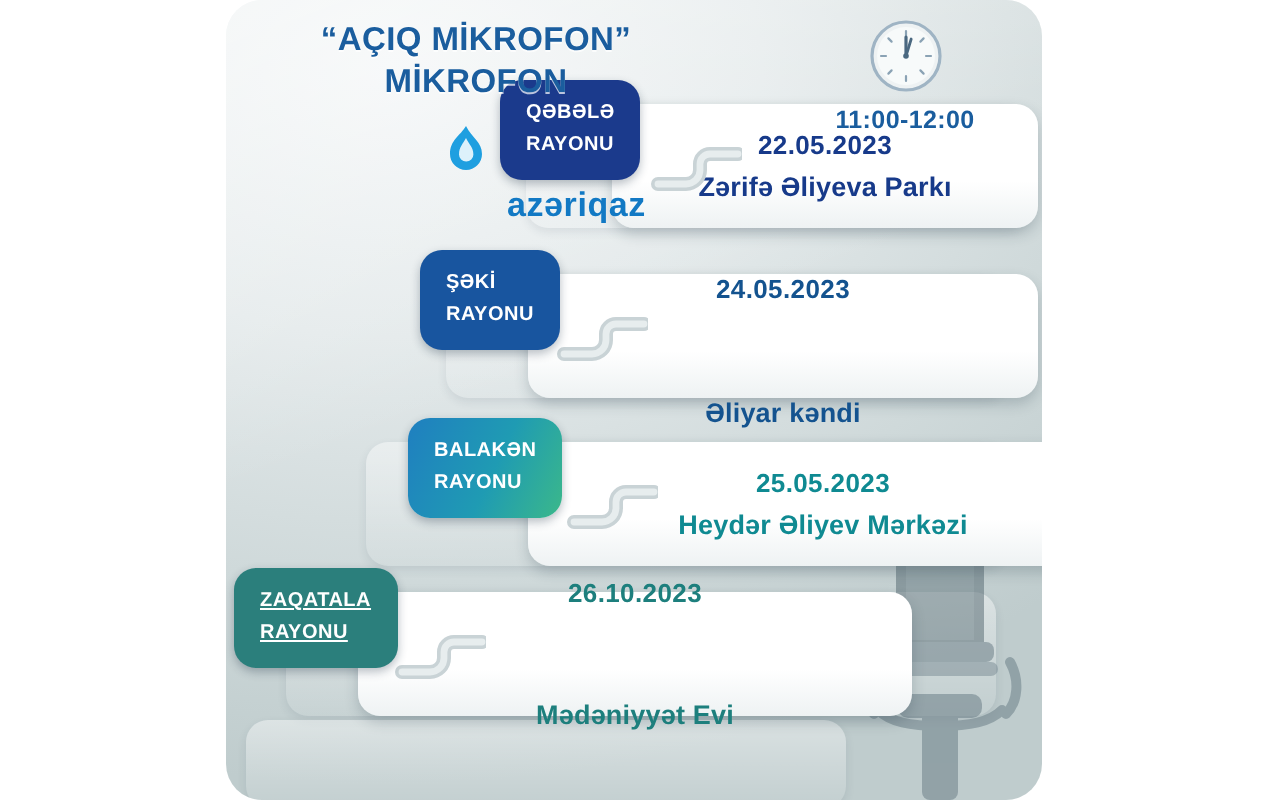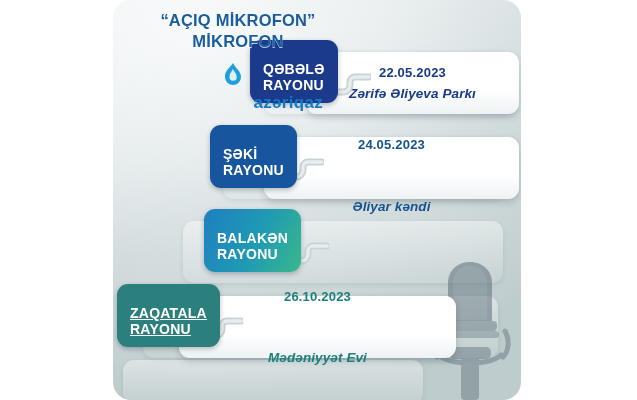--- a/index.html
+++ b/index.html
@@ -68,24 +68,24 @@
   .row{position:absolute;height:74px;}
   .row-0{left:0;  top:40px;  width:408px;}
   .row-1{left:0;  top:125px; width:408px;}
   .row-2{left:0;  top:209px; width:408px;margin-left:40px;}
   .row-3{left:0;  top:284px; width:408px;}
 
   
   .pill{
     position:absolute;top:0;
     border-radius:11px;
-    padding:22px 13px 10px 13px;
+    padding:9px 13px 10px 13px;
     color:#ffffff;
     font-weight:bold;
-    font-size:14px;
+    font-size:10px;
     line-height:15.5px;
     letter-spacing:.25px;
     box-shadow:0 2px 5px rgba(20,40,60,.30);
     z-index:5;
     white-space:nowrap;
   }
   .pill .pl2{display:block;}
 
   
   .card{
@@ -93,21 +93,21 @@
     top:12px;
     height:62px;
     background:linear-gradient(180deg,#ffffff 0%,#ffffff 62%,#eef2f3 100%);
     border-radius:11px;
     box-shadow:0 3px 7px rgba(30,55,70,.22);
     z-index:3;
     display:flex;flex-direction:column;
     align-items:center;justify-content:center;
   }
   .card .date{font-size:13px;font-weight:bold;letter-spacing:.2px;}
-  .card .venue{font-size:13.5px;font-weight:bold;margin-top:6px;letter-spacing:.1px;font-style:italic;}
+  .card .venue{font-size:13.5px;font-weight:bold;margin-top:6px;letter-spacing:.1px;}
 
   
   .plug{position:absolute;z-index:4;}
 
   
   .ghost{
     position:absolute;
     border-radius:11px;
     background:linear-gradient(180deg, rgba(255,255,255,.42), rgba(255,255,255,.05));
     box-shadow:0 2px 5px rgba(40,60,75,.10);
@@ -135,20 +135,40 @@
     </div>
 
     <div class="logo">
       <svg class="flame" width="26" height="28" viewBox="0 0 26 28">
         <path d="M13 1 C10 6, 5 8, 5 15 a8 8 0 0 0 16 0 C21 9, 16 7, 13 1 Z" fill="#1f9fe0"></path>
         <path d="M13 7 C11.5 10, 9.5 11.5, 9.5 15.2 a3.6 3.6 0 0 0 7.2 0 C16.7 11.6, 14.5 10.3, 13 7 Z" fill="#ffffff" opacity=".85"></path>
       </svg>
       <div class="logo-word">azəriqaz</div>
     </div>
 
+    <div class="clockwrap">
+      <svg class="clockface" width="40" height="40" viewBox="0 0 40 40">
+        <circle cx="20" cy="20" r="17" fill="#eef2f3" stroke="#9fb4c4" stroke-width="1.6"></circle>
+        <circle cx="20" cy="20" r="14.5" fill="#f7fafa"></circle>
+        <g stroke="#8aa2b4" stroke-width="1.1" stroke-linecap="round">
+          <line x1="20" y1="7.5" x2="20" y2="10"></line>
+          <line x1="20" y1="30" x2="20" y2="32.5"></line>
+          <line x1="7.5" y1="20" x2="10" y2="20"></line>
+          <line x1="30" y1="20" x2="32.5" y2="20"></line>
+          <line x1="11.2" y1="11.2" x2="12.8" y2="12.8"></line>
+          <line x1="27.2" y1="27.2" x2="28.8" y2="28.8"></line>
+          <line x1="28.8" y1="11.2" x2="27.2" y2="12.8"></line>
+          <line x1="12.8" y1="27.2" x2="11.2" y2="28.8"></line>
+        </g>
+        <line x1="20" y1="20" x2="20" y2="10.5" stroke="#4a6880" stroke-width="1.6" stroke-linecap="round"></line>
+        <line x1="20" y1="20" x2="22.6" y2="11.5" stroke="#4a6880" stroke-width="1.4" stroke-linecap="round"></line>
+        <circle cx="20" cy="20" r="1.4" fill="#4a6880"></circle>
+      </svg>
+      <div class="timetext">11:00-12:00</div>
+    </div>
 
     <div class="row row-0">
       <div class="pill" style="left:137px;background:#1b3a8c;">
         <span>QƏBƏLƏ</span>
         <span class="pl2">RAYONU</span>
       </div>
       <svg class="plug" style="left:212px;top:30px;" width="46" height="30" viewBox="0 0 46 30">
         <path d="M4 22 h14 a7 7 0 0 0 7-7 v-3 a5 5 0 0 1 5-5 h14" fill="none" stroke="#c9d3d6" stroke-width="7" stroke-linecap="round"></path>
         <path d="M4 22 h14 a7 7 0 0 0 7-7 v-3 a5 5 0 0 1 5-5 h14" fill="none" stroke="#e7edee" stroke-width="3.4" stroke-linecap="round"></path>
       </svg>
@@ -175,20 +195,24 @@
 
     <div class="row row-2">
       <div class="pill" style="left:51px;background:linear-gradient(115deg,#1f7fc0 0%,#1f9bb3 55%,#3bb88a 100%);">
         <span>BALAKƏN</span>
         <span class="pl2">RAYONU</span>
       </div>
       <svg class="plug" style="left:130px;top:30px;" width="46" height="30" viewBox="0 0 46 30">
         <path d="M4 22 h14 a7 7 0 0 0 7-7 v-3 a5 5 0 0 1 5-5 h14" fill="none" stroke="#c9d3d6" stroke-width="7" stroke-linecap="round"></path>
         <path d="M4 22 h14 a7 7 0 0 0 7-7 v-3 a5 5 0 0 1 5-5 h14" fill="none" stroke="#e7edee" stroke-width="3.4" stroke-linecap="round"></path>
       </svg>
+      <div class="card" style="left:111px;width:295px;">
+        <div class="date" style="color:#0f8a92;">25.05.2023</div>
+        <div class="venue" style="color:#0f8a92;">Heydər Əliyev Mərkəzi</div>
+      </div>
     </div>
 
     <div class="row row-3">
       <div class="pill" style="left:4px;background:#2b7f7c;text-decoration:underline;">
         <span>ZAQATALA</span>
         <span class="pl2">RAYONU</span>
       </div>
       <svg class="plug" style="left:84px;top:30px;" width="46" height="30" viewBox="0 0 46 30">
         <path d="M4 22 h14 a7 7 0 0 0 7-7 v-3 a5 5 0 0 1 5-5 h14" fill="none" stroke="#c9d3d6" stroke-width="7" stroke-linecap="round"></path>
         <path d="M4 22 h14 a7 7 0 0 0 7-7 v-3 a5 5 0 0 1 5-5 h14" fill="none" stroke="#e7edee" stroke-width="3.4" stroke-linecap="round"></path>

